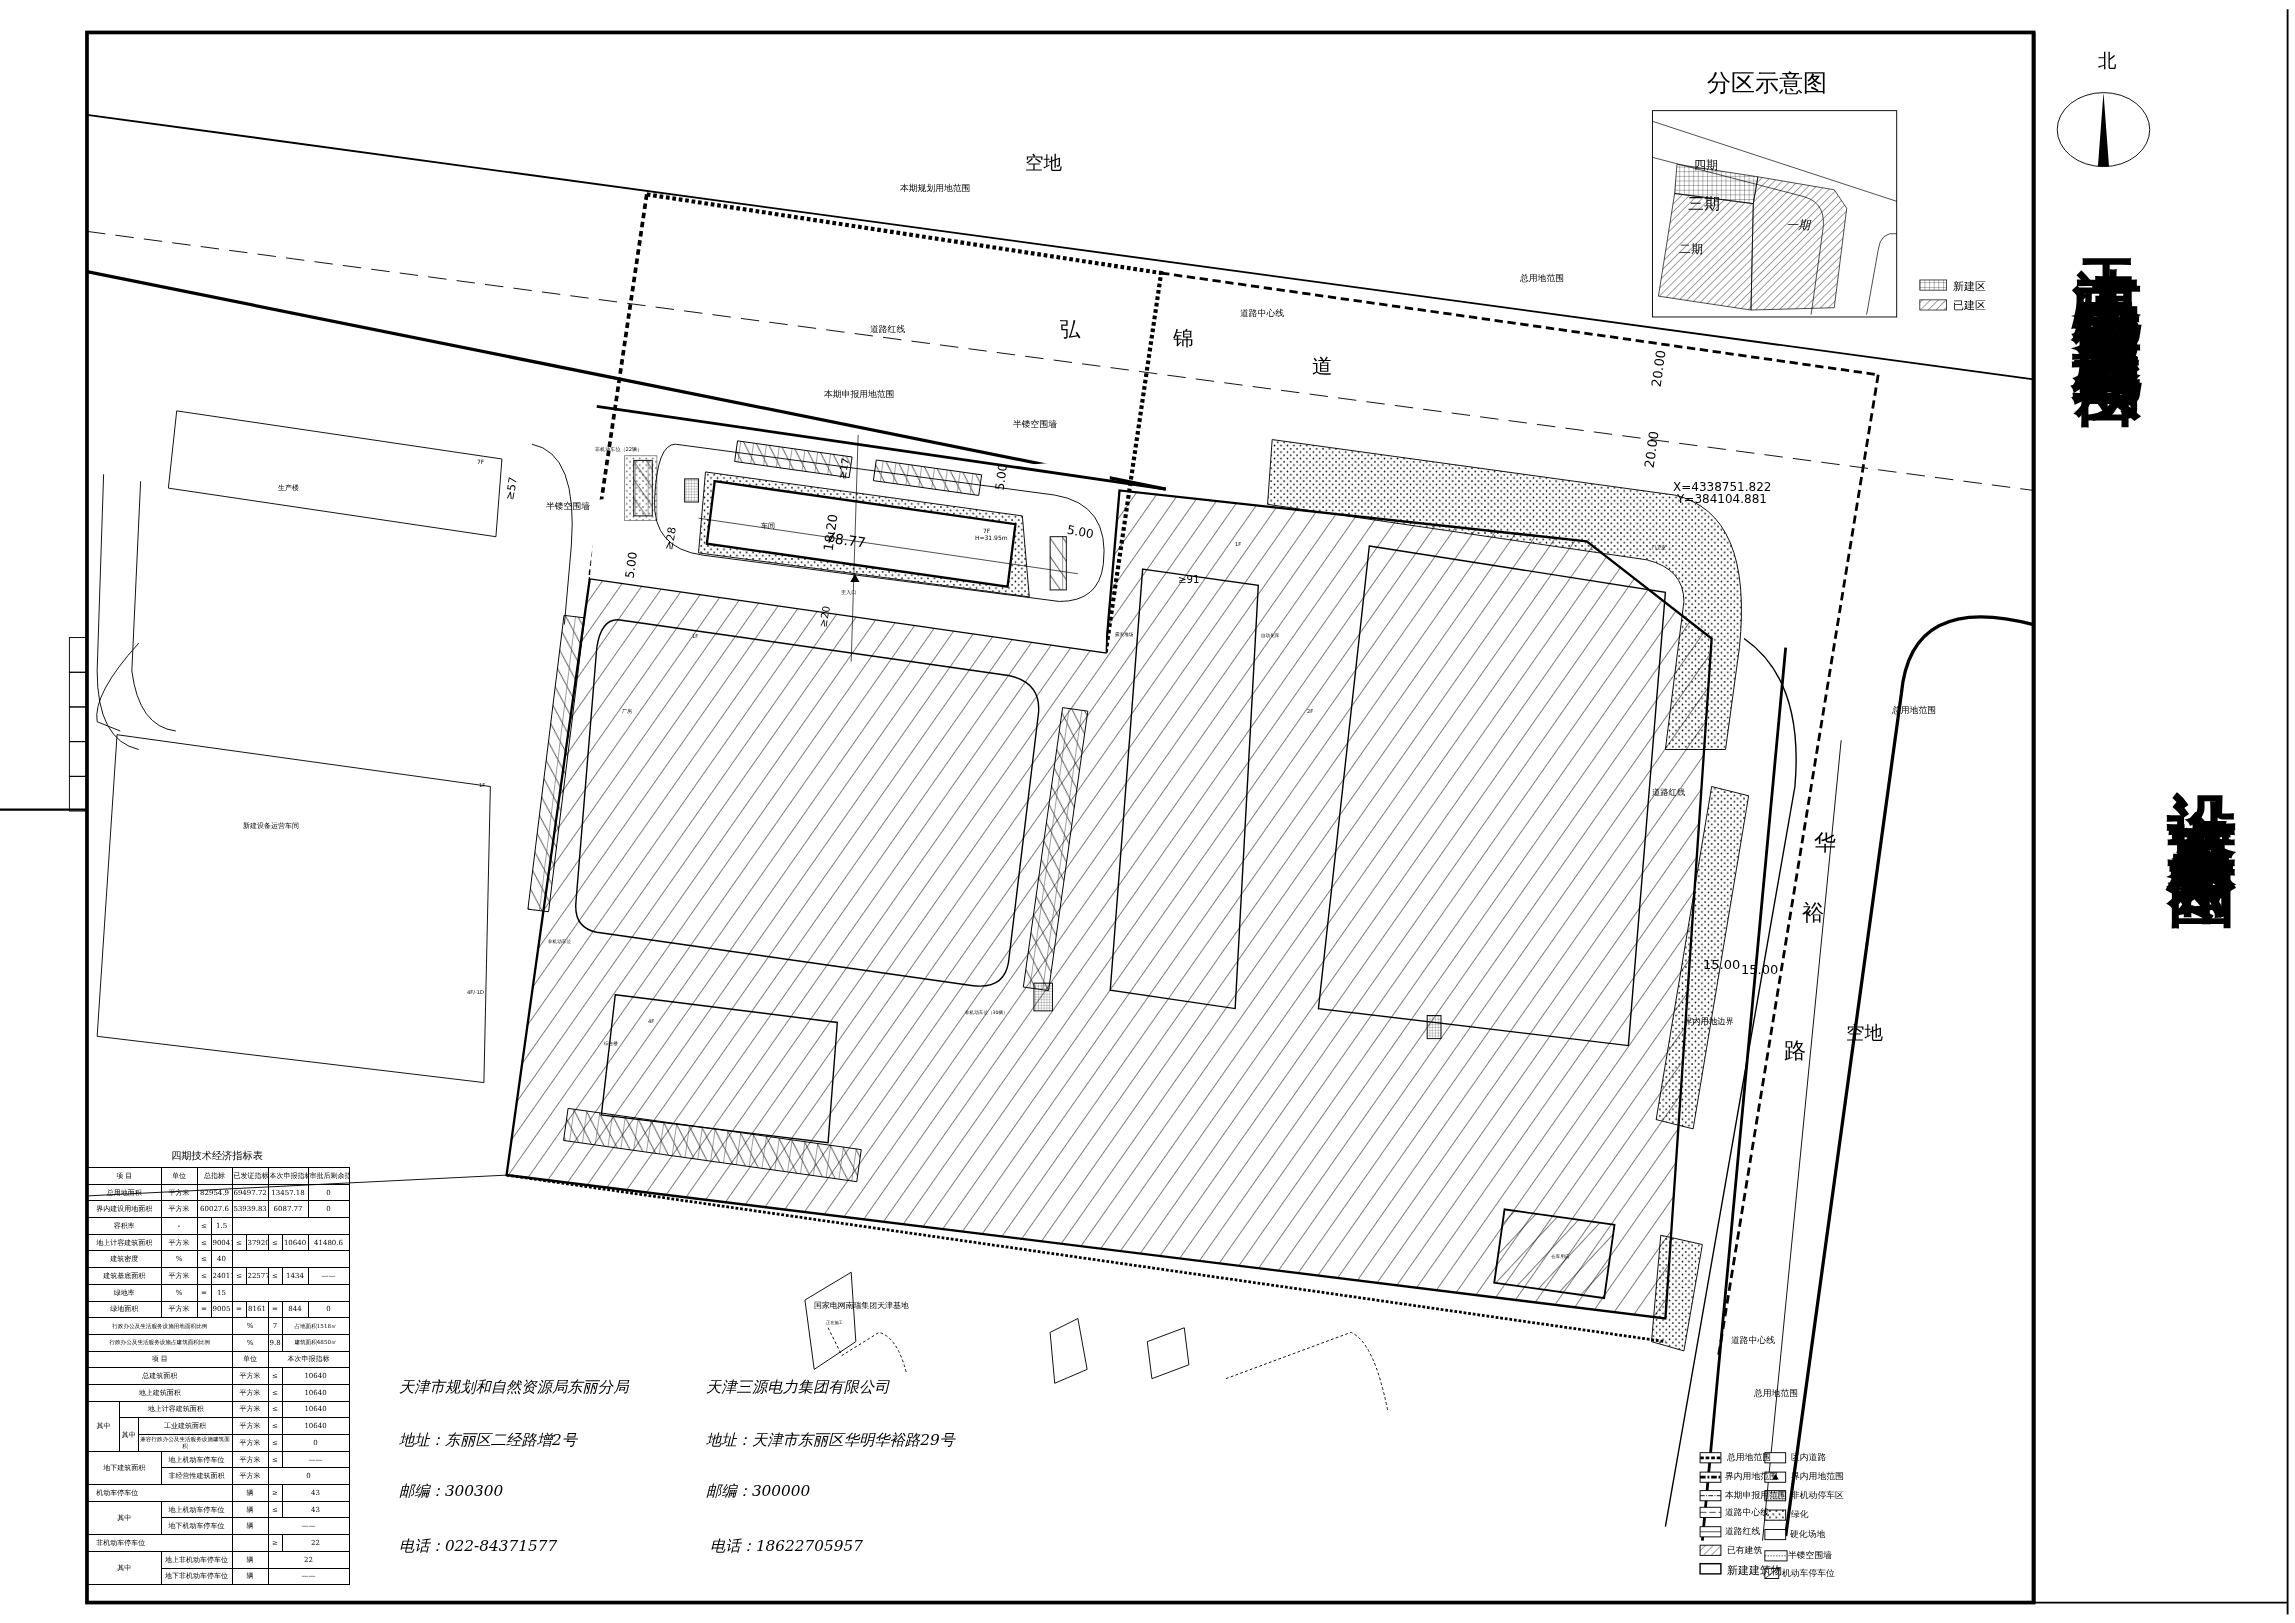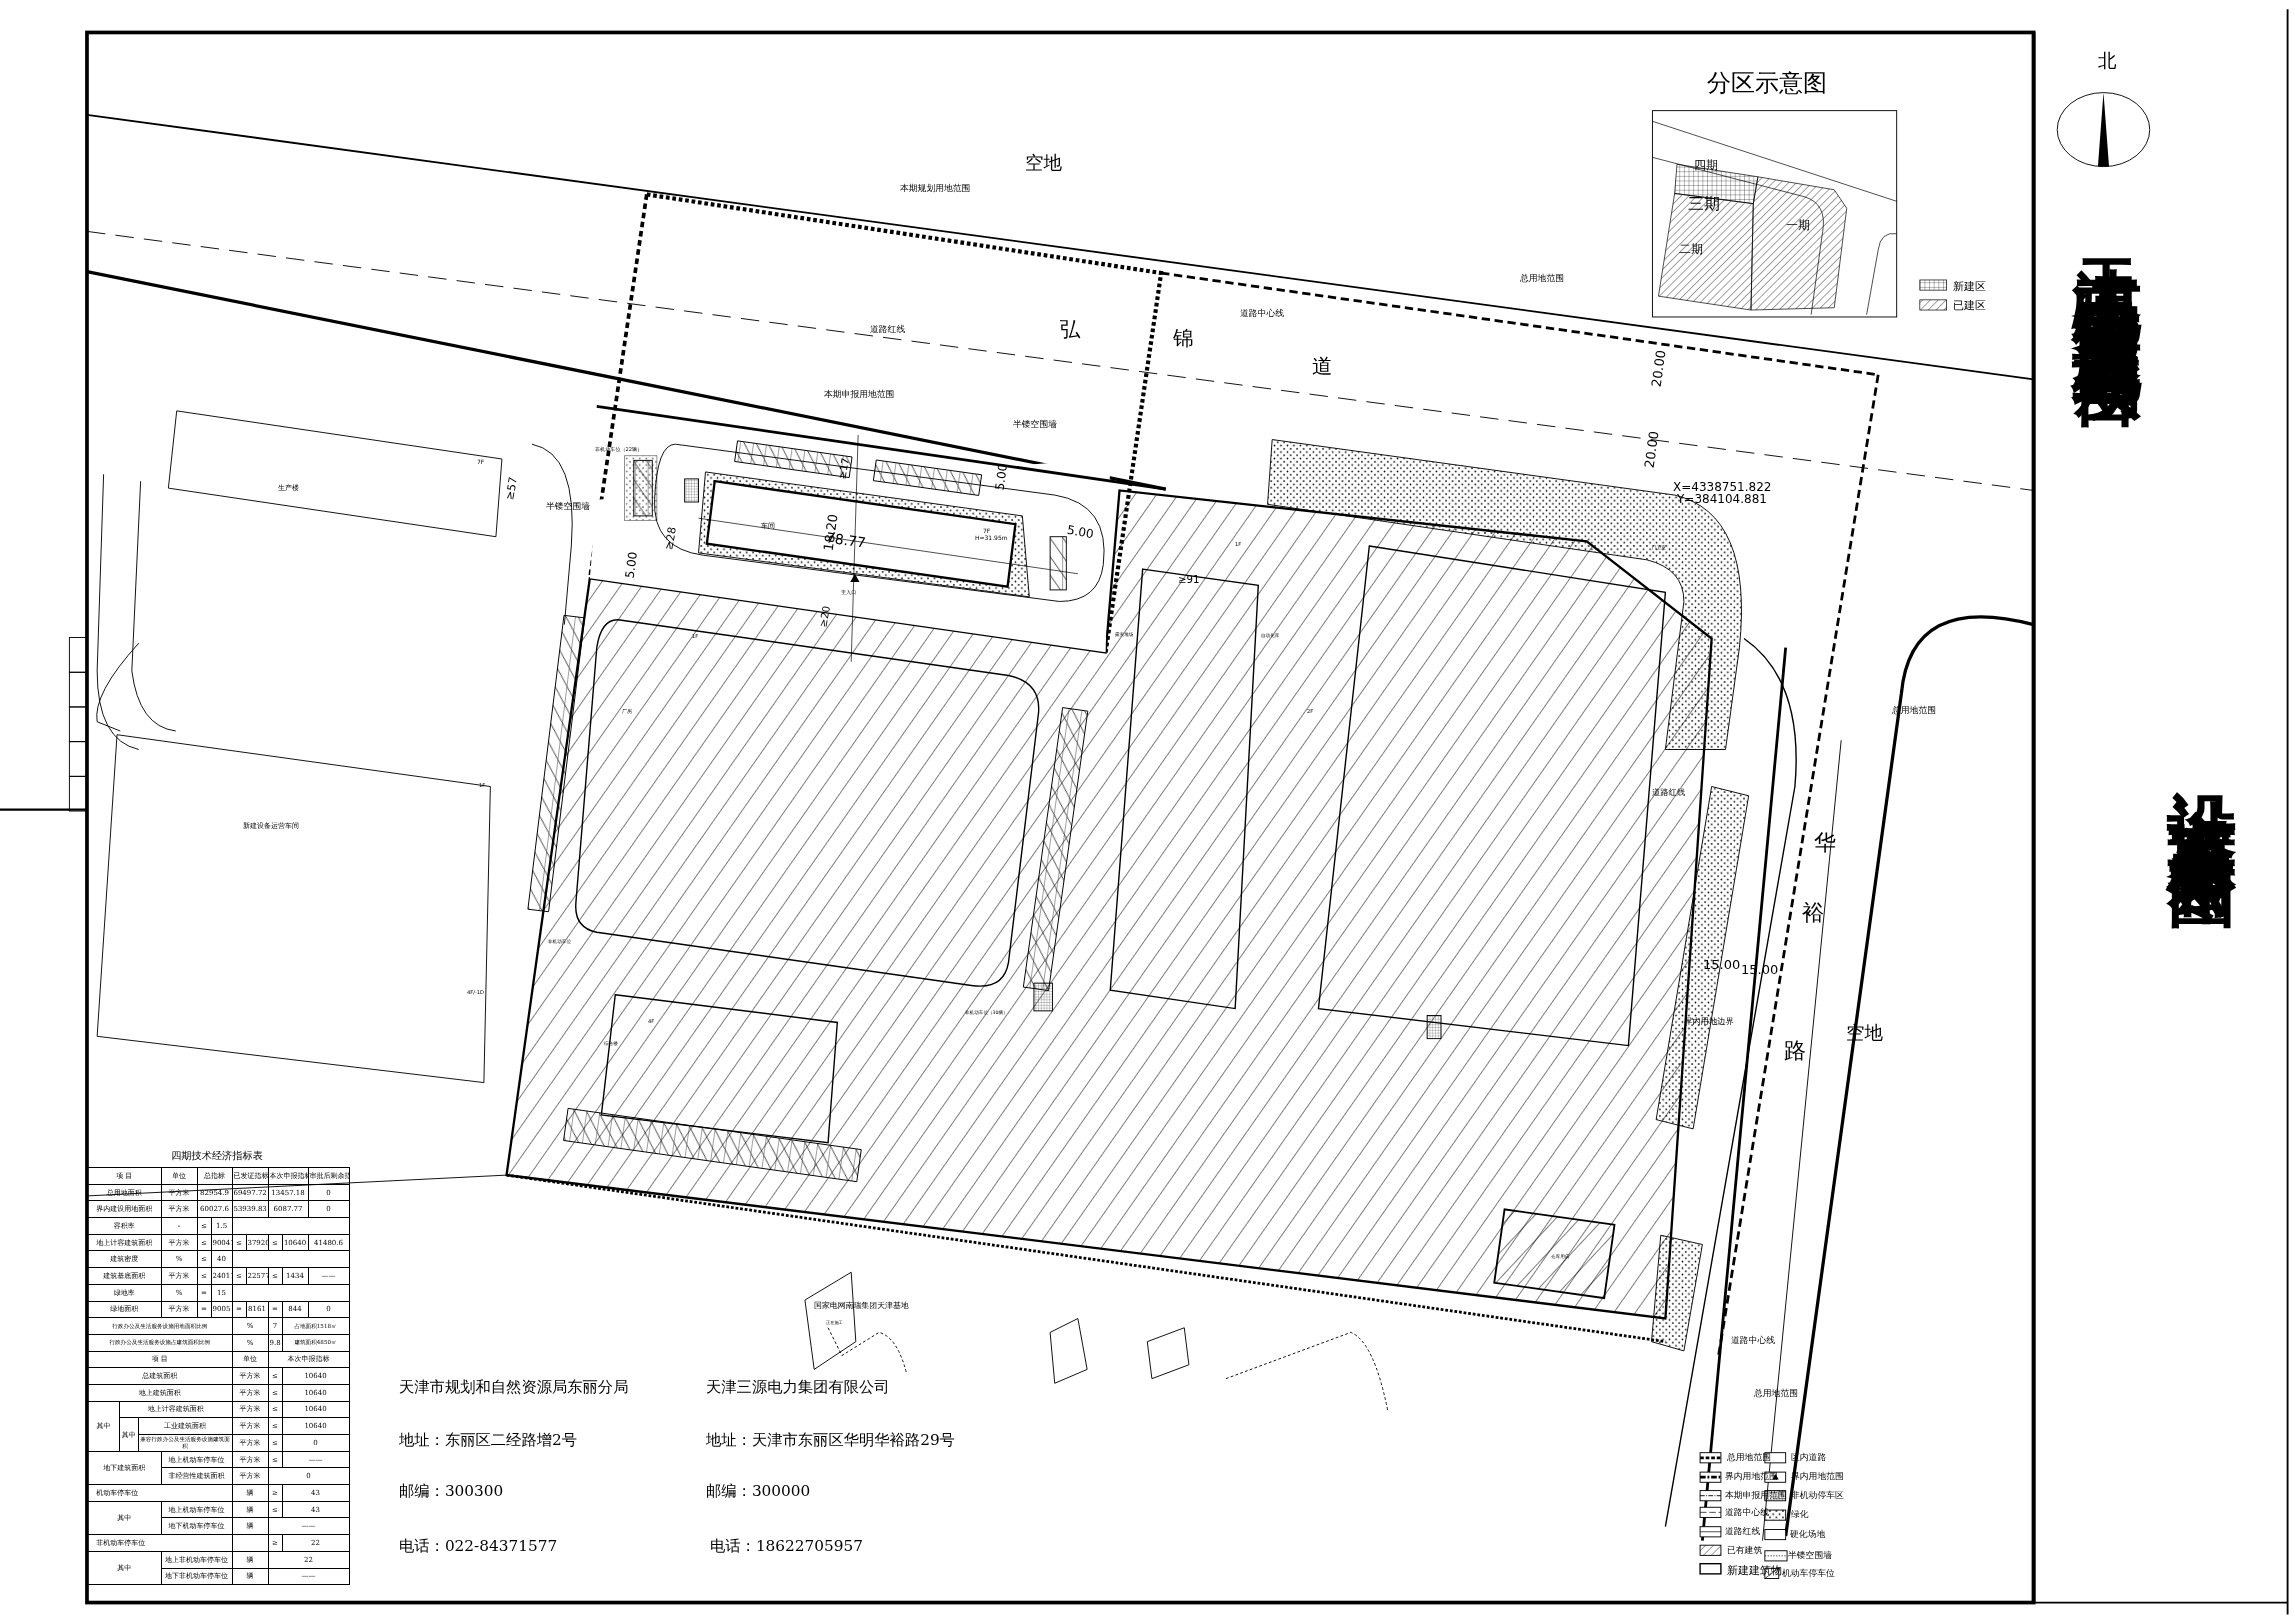--- a/index.html
+++ b/index.html
@@ -14,21 +14,21 @@
             font-weight: bold; font-size: 69px; letter-spacing: 8.3px; line-height: 1; }
   
   table.tech { position: absolute; left: 87px; top: 1167px; width: 262px; border-collapse: collapse;
                font-family: "DejaVu Serif", serif; font-size: 7px; table-layout: fixed; }
   table.tech td { border: 0.7px solid #000; text-align: center; height: 15.7px; padding: 0 0.9px; overflow: hidden; white-space: nowrap; }
   table.tech td.small { font-size: 5.6px; white-space: normal; line-height: 6.5px; }
   table.tech td.left { text-align: left; padding-left: 8.3px; }
   .tech-title { position: absolute; left: 83px; top: 1149px; width: 268px; text-align: center;
                 font-family: "DejaVu Serif", serif; font-size: 10.2px; }
   
-  .contact { position: absolute; font-family: "DejaVu Serif", serif; font-size: 15.3px; }
+  .contact { position: absolute; font-family: "DejaVu Serif", serif; font-size: 15.3px; font-style: italic; }
 </style>
 </head>
 <body>
 
 <svg id="plan" viewBox="0 0 4961 3508" xmlns="http://www.w3.org/2000/svg">
   <defs>
     <pattern id="hatch" width="38" height="38" patternUnits="userSpaceOnUse" patternTransform="rotate(35)">
       <line x1="0" y1="0" x2="0" y2="38" stroke="#000" stroke-width="2.2"></line>
     </pattern>
     <pattern id="hatchSmall" width="12" height="12" patternUnits="userSpaceOnUse" patternTransform="rotate(45)">
@@ -186,21 +186,21 @@
 </svg>
 
 <div class="abs lbl serif" style="left:2098px;top:48px;font-size:18.5px;">北</div>
 <div class="vtitle" style="left:2073px;top:204px;">天津电力物资供应基地四期项目</div>
 <div class="vtitle" style="left:2168px;top:736px;">设计方案总平面公布图</div>
 
 <div class="abs lbl serif" style="left:1707px;top:67px;font-size:24px;">分区示意图</div>
 <div class="abs lbl" style="left:1694px;top:157px;font-size:12px;">四期</div>
 <div class="abs lbl" style="left:1688px;top:194px;font-size:16px;">三期</div>
 <div class="abs lbl" style="left:1679px;top:241px;font-size:12px;">二期</div>
-<div class="abs lbl" style="left:1786px;top:217px;font-size:12px;">一期</div>
+<div class="abs lbl" style="left:1786px;top:217px;font-size:12px;font-style:italic;">一期</div>
 <div class="abs lbl" style="left:1953px;top:279px;font-size:11px;">新建区</div>
 <div class="abs lbl" style="left:1953px;top:298px;font-size:11px;">已建区</div>
 
 <div class="abs lbl serif" style="left:1025px;top:150px;font-size:18.5px;">空地</div>
 <div class="abs lbl serif" style="left:1846px;top:1020px;font-size:18.5px;">空地</div>
 <div class="abs lbl serif" style="left:1060px;top:315px;font-size:20.4px;">弘</div>
 <div class="abs lbl serif" style="left:1173px;top:324px;font-size:20.4px;">锦</div>
 <div class="abs lbl serif" style="left:1312px;top:352px;font-size:20.4px;">道</div>
 <div class="abs lbl serif" style="left:1814px;top:828px;font-size:22px;">华</div>
 <div class="abs lbl serif" style="left:1802px;top:898px;font-size:22px;">裕</div>

